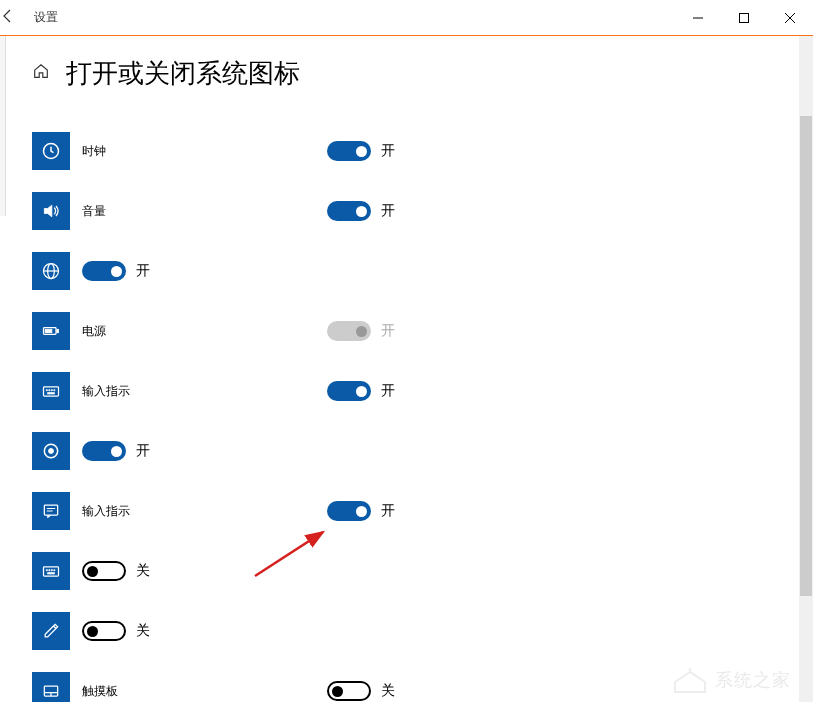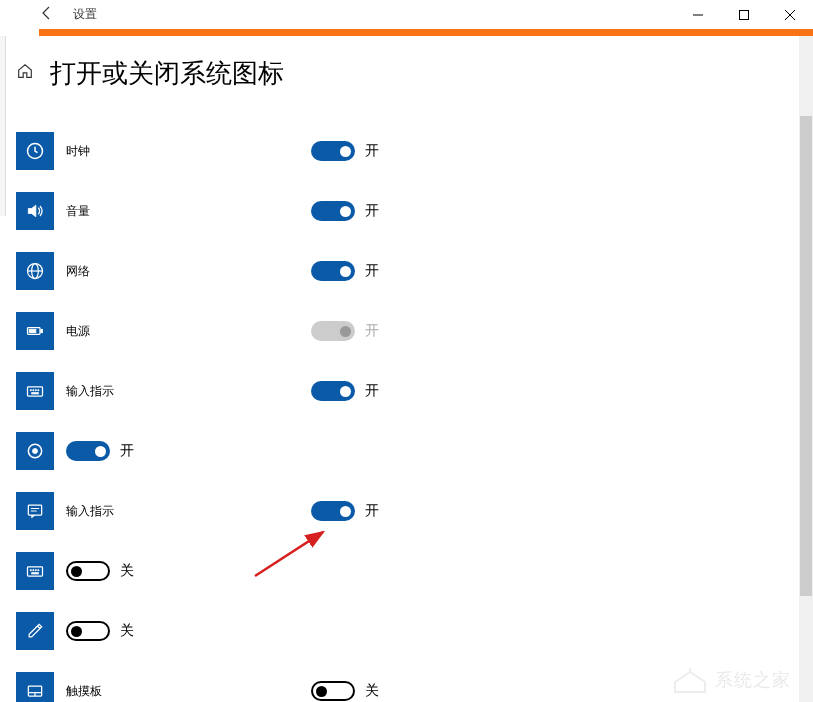--- a/index.html
+++ b/index.html
@@ -13,22 +13,21 @@
       height: 702px;
       background: #fff;
       overflow: hidden;
       position: relative;
     }
     .titlebar {
       height: 36px;
       display: flex;
       align-items: center;
       justify-content: space-between;
-      border-bottom: 7px solid #f97316;
-      margin-left: 39px;
+      border-bottom: 1px solid #f97316;
     }
     .titlebar-left {
       display: flex;
       align-items: center;
       gap: 18px;
     }
     .back-btn {
       font-size: 16px;
       color: #333;
       cursor: pointer;
@@ -42,21 +41,21 @@
     }
     .window-btn {
       width: 46px;
       height: 36px;
       display: flex;
       align-items: center;
       justify-content: center;
       cursor: pointer;
     }
     .content {
-      padding: 20px 36px 0 16px;
+      padding: 20px 36px 0 32px;
       height: calc(100% - 36px);
       overflow-y: auto;
       position: relative;
     }
     .header-row {
       display: flex;
       align-items: center;
       gap: 16px;
       margin-bottom: 30px;
     }
@@ -266,21 +265,20 @@
         <span class="toggle-label">开</span>
       </div>
       <div class="item-row">
         <div class="icon-box">
           <svg viewBox="0 0 24 24">
             <circle cx="12" cy="12" r="9" stroke="#fff" stroke-width="1.5" fill="none"></circle>
             <ellipse cx="12" cy="12" rx="4" ry="9" stroke="#fff" stroke-width="1.5" fill="none"></ellipse>
             <line x1="3" y1="12" x2="21" y2="12" stroke="#fff" stroke-width="1.5"></line>
           </svg>
         </div>
-        <span class="item-label">网络</span>
         <div class="toggle on"></div>
         <span class="toggle-label">开</span>
       </div>
       <div class="item-row">
         <div class="icon-box">
           <svg viewBox="0 0 24 24">
             <rect x="3" y="8" width="15" height="8" rx="1" stroke="#fff" stroke-width="1.5" fill="none"></rect>
             <rect x="5" y="10" width="8" height="4" fill="#fff"></rect>
             <rect x="19" y="10" width="2" height="4" fill="#fff"></rect>
           </svg>

